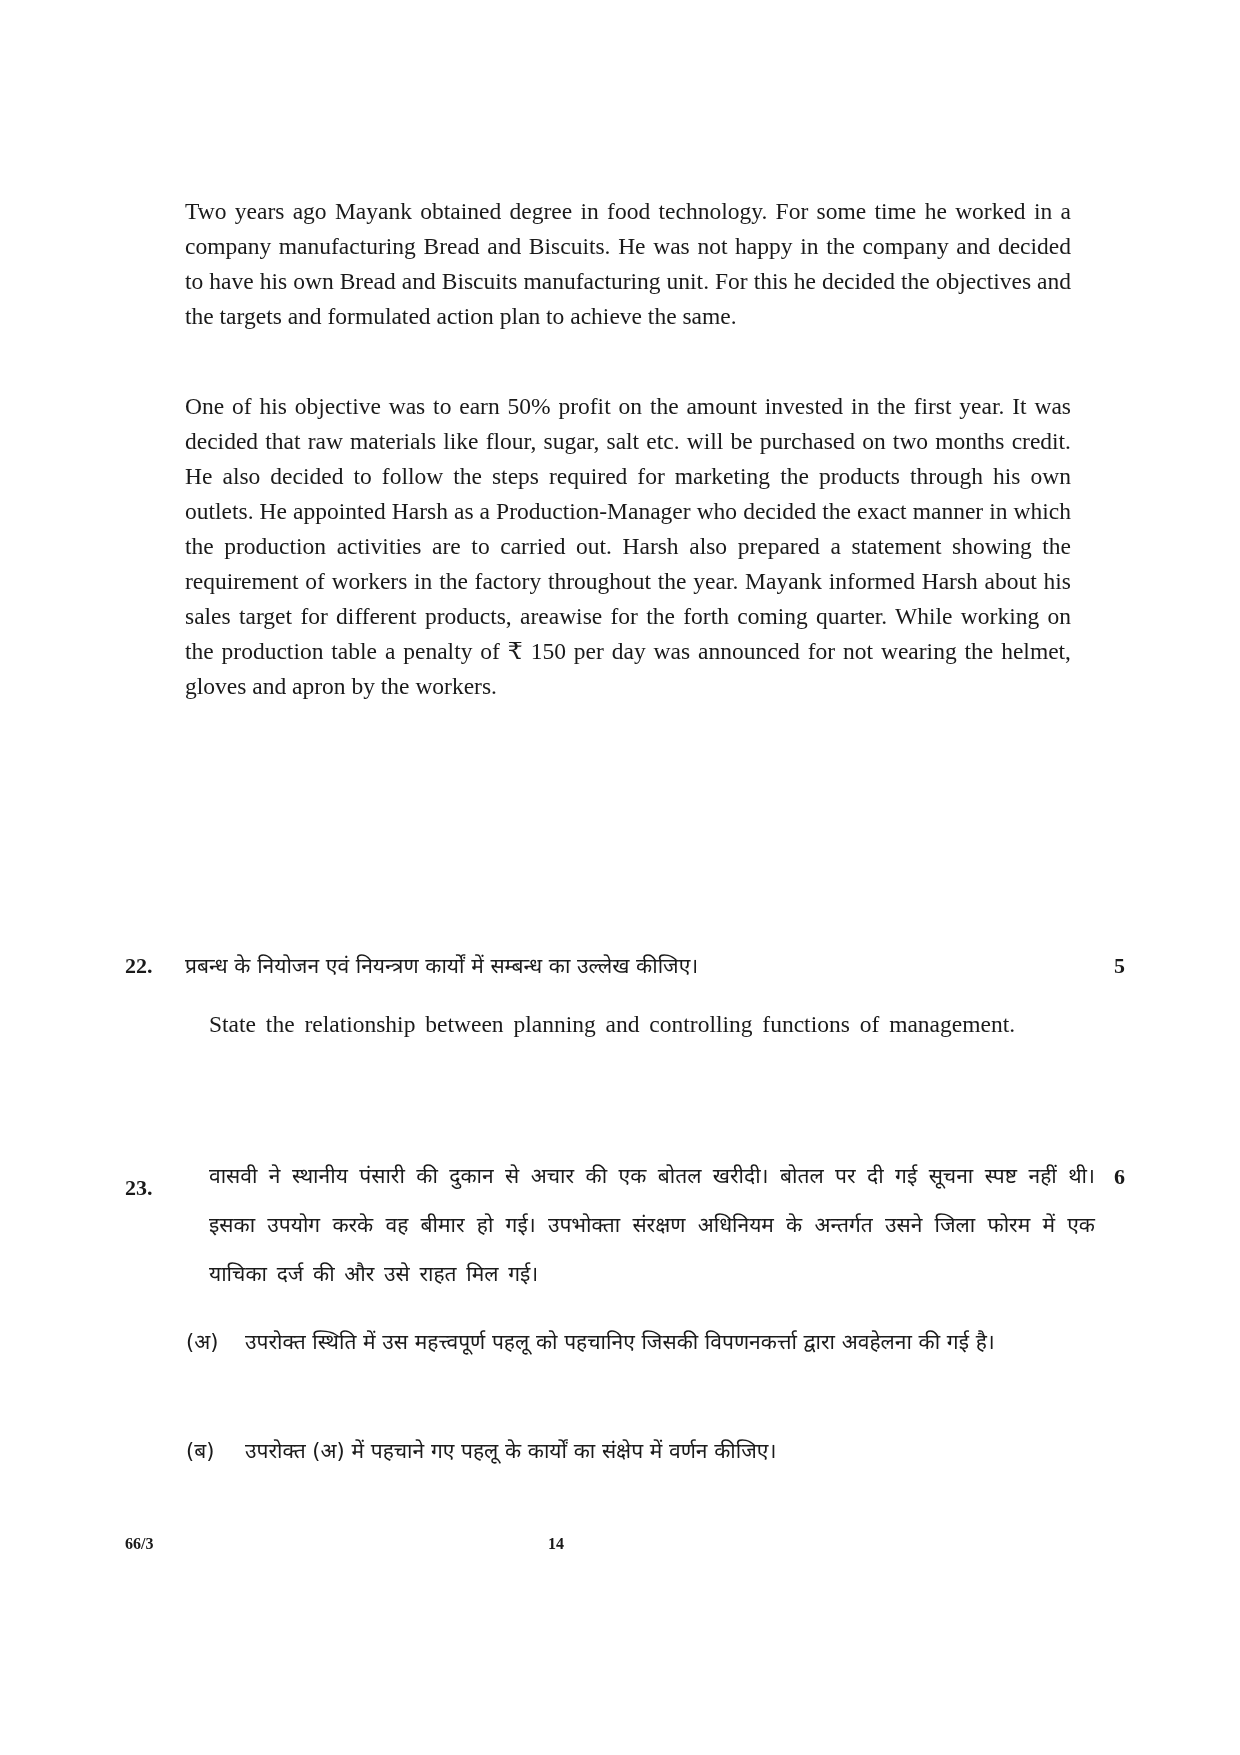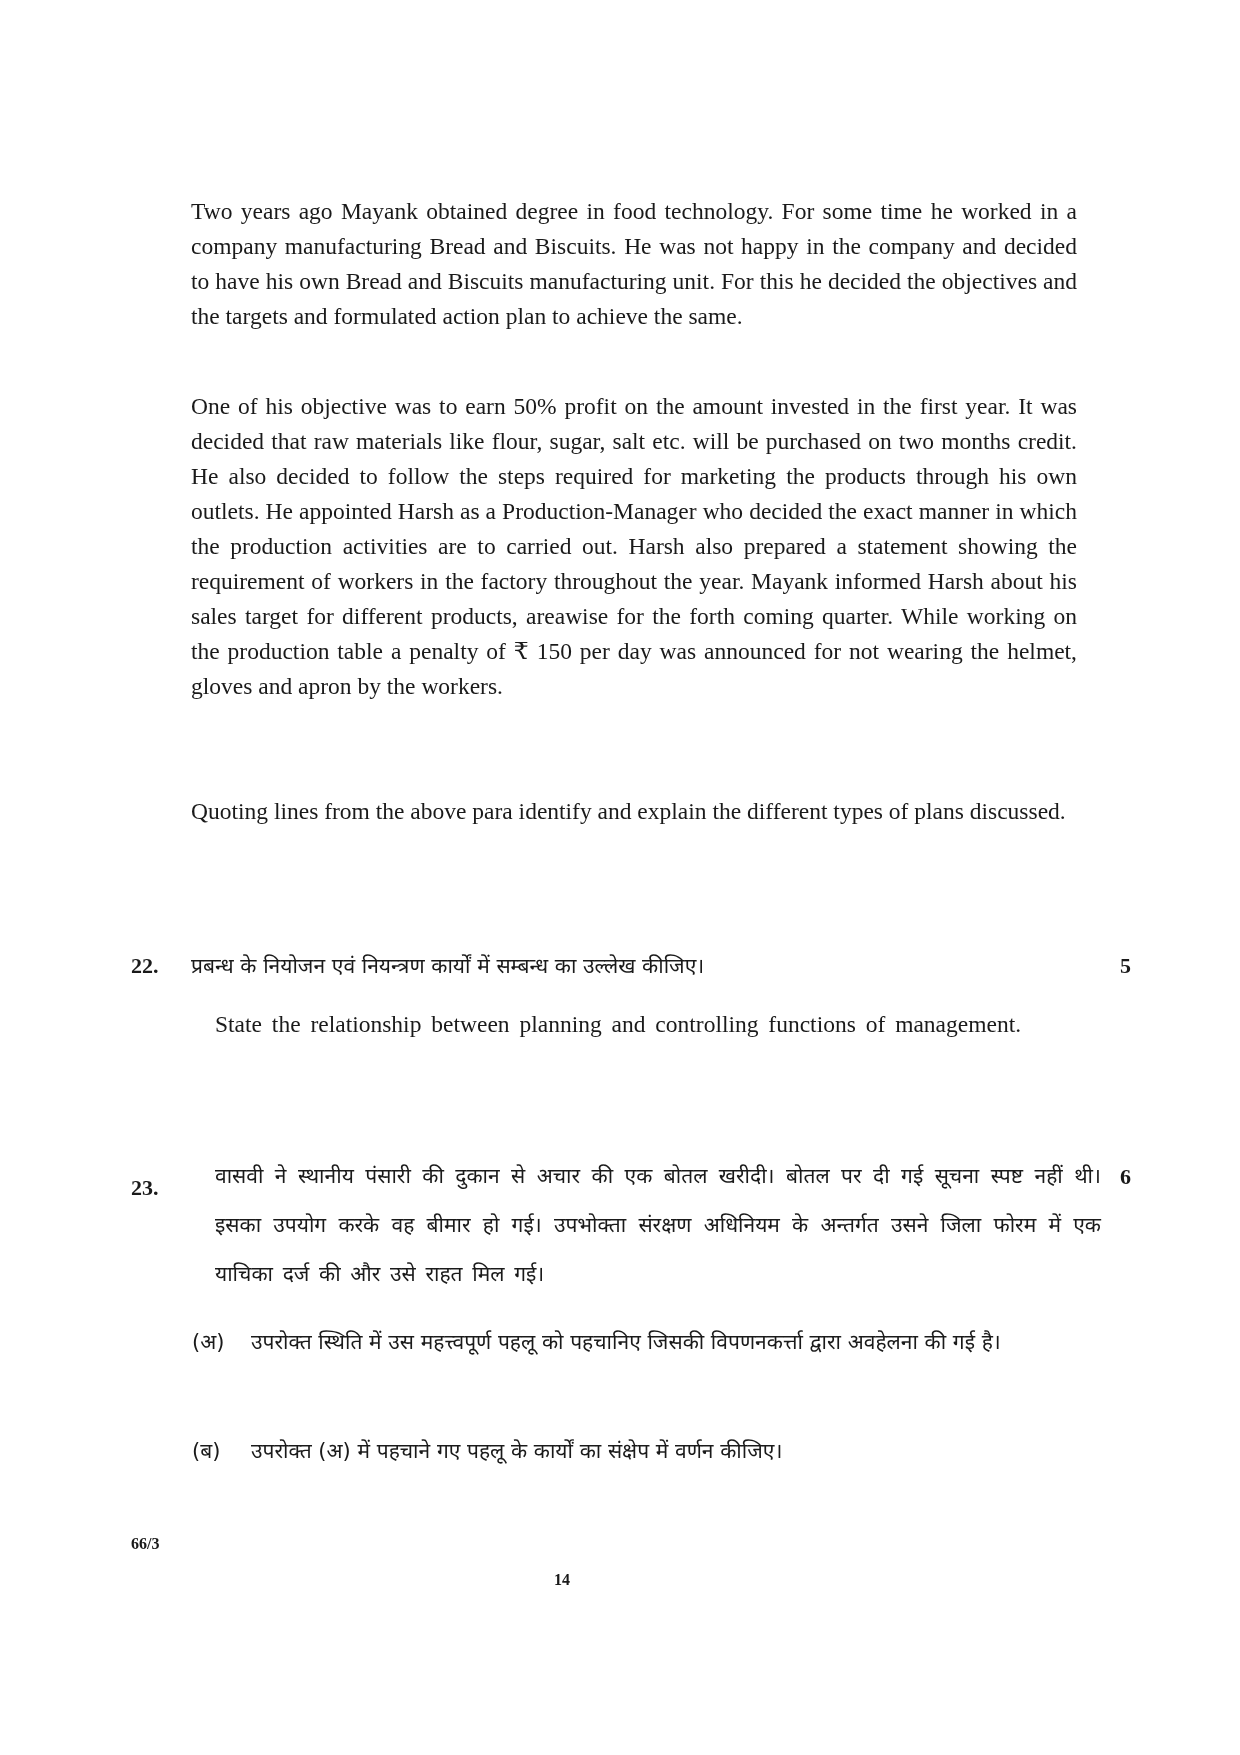--- a/index.html
+++ b/index.html
@@ -1,39 +1,38 @@
 <!DOCTYPE html>
 <html><head>
 <meta charset="utf-8">
 <style>
   html, body { margin:0; padding:0; background:#ffffff; }
   body { width:1240px; height:1755px; position:relative; overflow:hidden;
          font-family:"DejaVu Serif","Liberation Serif",serif; color:#1a1a1a; }
-  .page { position:absolute; left:14px; top:0; width:1040px; height:1755px; }
+  .page { position:absolute; left:8px; top:0; width:1040px; height:1755px; }
   .para { position:absolute; left:177px; width:886px; font-family:"Liberation Serif","DejaVu Serif",serif;
           font-size:23.5px; line-height:35px; text-align:justify; margin:0; }
   .hi { font-family:"DejaVu Sans","Liberation Sans",sans-serif; font-size:21px; }
   .qnum { position:absolute; left:117px; font-family:"Liberation Serif",serif; font-weight:bold; font-size:22px; }
   .marks { position:absolute; left:1106px; font-family:"Liberation Serif",serif; font-weight:bold; font-size:22px; }
   .sub { position:absolute; left:178px; width:886px; font-family:"DejaVu Sans","Liberation Sans",sans-serif;
          font-size:21px; line-height:49px; }
   .sub .lbl { position:absolute; left:0; top:0; }
   .sub .txt { display:block; padding-left:59px; text-align:justify; }
   .footer { position:absolute; font-family:"Liberation Serif",serif; font-weight:bold; font-size:16px; }
 </style>
 </head>
 <body>
 
 <div class="page">
 
   <p class="para" style="top:194px;">Two years ago Mayank obtained degree in food technology.  For some time he worked in a company manufacturing Bread and Biscuits.  He was not happy in the company and decided to have his own Bread and Biscuits manufacturing unit.  For this he decided the objectives and the targets and formulated action plan to achieve the same.</p>
 
   <p class="para" style="top:389px;">One of his objective was to earn 50% profit on the amount invested in the first year.  It was decided that raw materials like flour, sugar, salt etc. will be purchased on two months credit.  He also decided to follow the steps required for marketing the products through his own outlets.  He appointed Harsh as a Production-Manager who decided the exact manner in which the production activities are to carried out.  Harsh also prepared a statement showing the requirement of workers in the factory throughout the year.  Mayank informed Harsh about his sales target for different products, areawise for the forth coming quarter.  While working on the production table a penalty of ₹ 150 per day was announced for not wearing the helmet, gloves and apron by the workers.</p>
 
-  <p class="para" style="top:794px;">Quoting lines from the above para identify and explain the different types of plans discussed.</p>
 
   <div class="qnum" style="top:953px;text-align:right;">22.</div>
   <p class="para hi" style="top:949px; line-height:35px;">प्रबन्ध के नियोजन एवं नियन्त्रण कार्यों में सम्बन्ध का उल्लेख कीजिए।</p>
   <div class="marks" style="top:953px;">5</div>
   <p class="para" style="top:1007px; word-spacing:4px;margin-left:24px;">State the relationship between planning and controlling functions of management.</p>
 
   <div class="qnum" style="top:1164px;margin-top:11px;">23.</div>
   <p class="para hi" style="top:1152px; line-height:49px; word-spacing:3px;margin-left:24px;">वासवी ने स्थानीय पंसारी की दुकान से अचार की एक बोतल खरीदी।  बोतल पर दी गई सूचना स्पष्ट नहीं थी।  इसका उपयोग करके वह बीमार हो गई।  उपभोक्ता संरक्षण अधिनियम के अन्तर्गत उसने जिला फोरम में एक याचिका दर्ज की और उसे राहत मिल गई।</p>
   <div class="marks" style="top:1164px;">6</div>
 
@@ -41,15 +40,15 @@
     <span class="lbl">(अ)</span>
     <span class="txt">उपरोक्त स्थिति में उस महत्त्वपूर्ण पहलू को पहचानिए जिसकी विपणनकर्त्ता द्वारा अवहेलना की गई है।</span>
   </div>
 
   <div class="sub" style="top:1427px;">
     <span class="lbl">(ब)</span>
     <span class="txt">उपरोक्त (अ) में पहचाने गए पहलू के कार्यों का संक्षेप में वर्णन कीजिए।</span>
   </div>
 
   <div class="footer" style="left:117px; top:1535px;">66/3</div>
-  <div class="footer" style="left:540px; top:1535px;margin-top:36px;">14</div>
+  <div class="footer" style="left:540px; top:1535px;">14</div>
 
 </div>
 
 </body></html>

